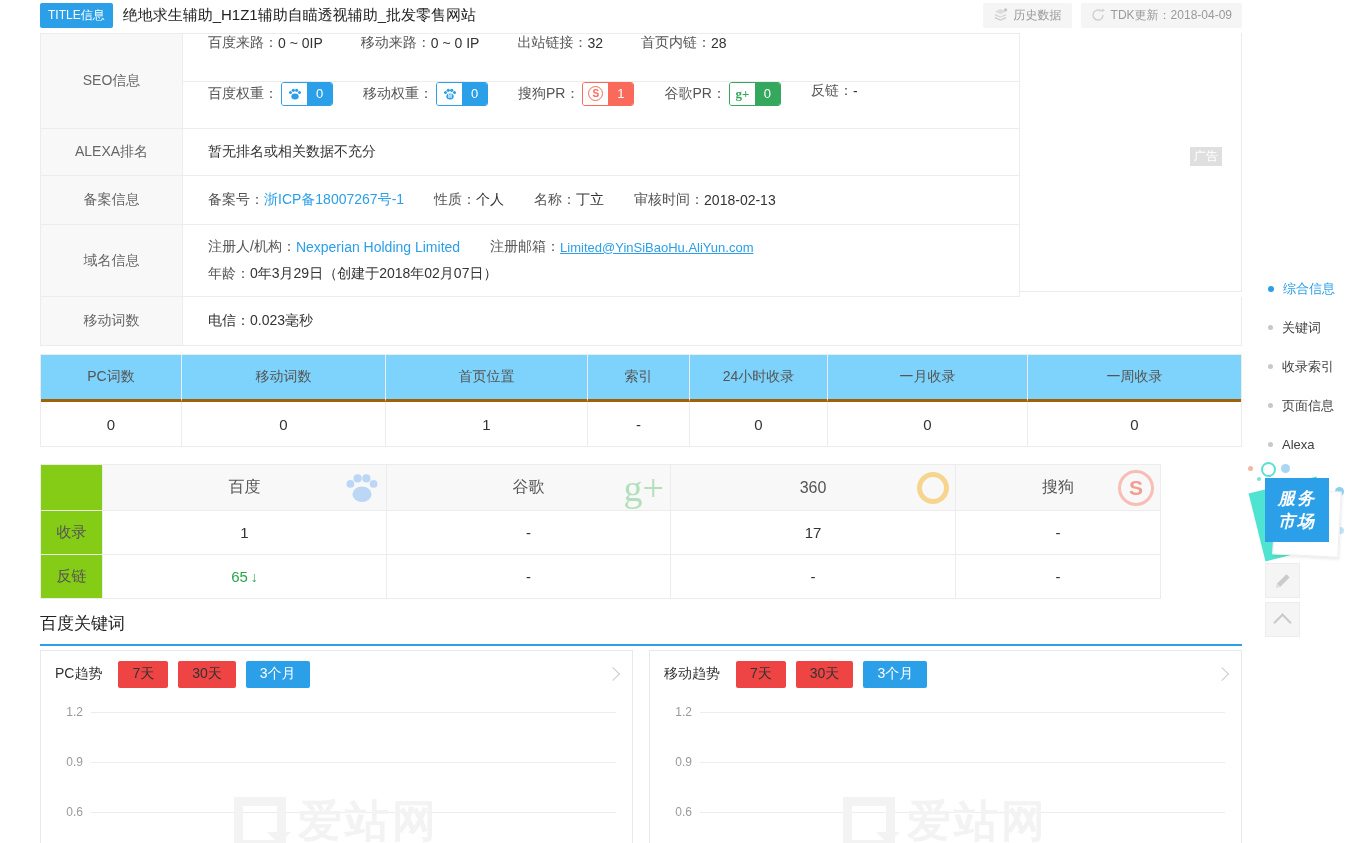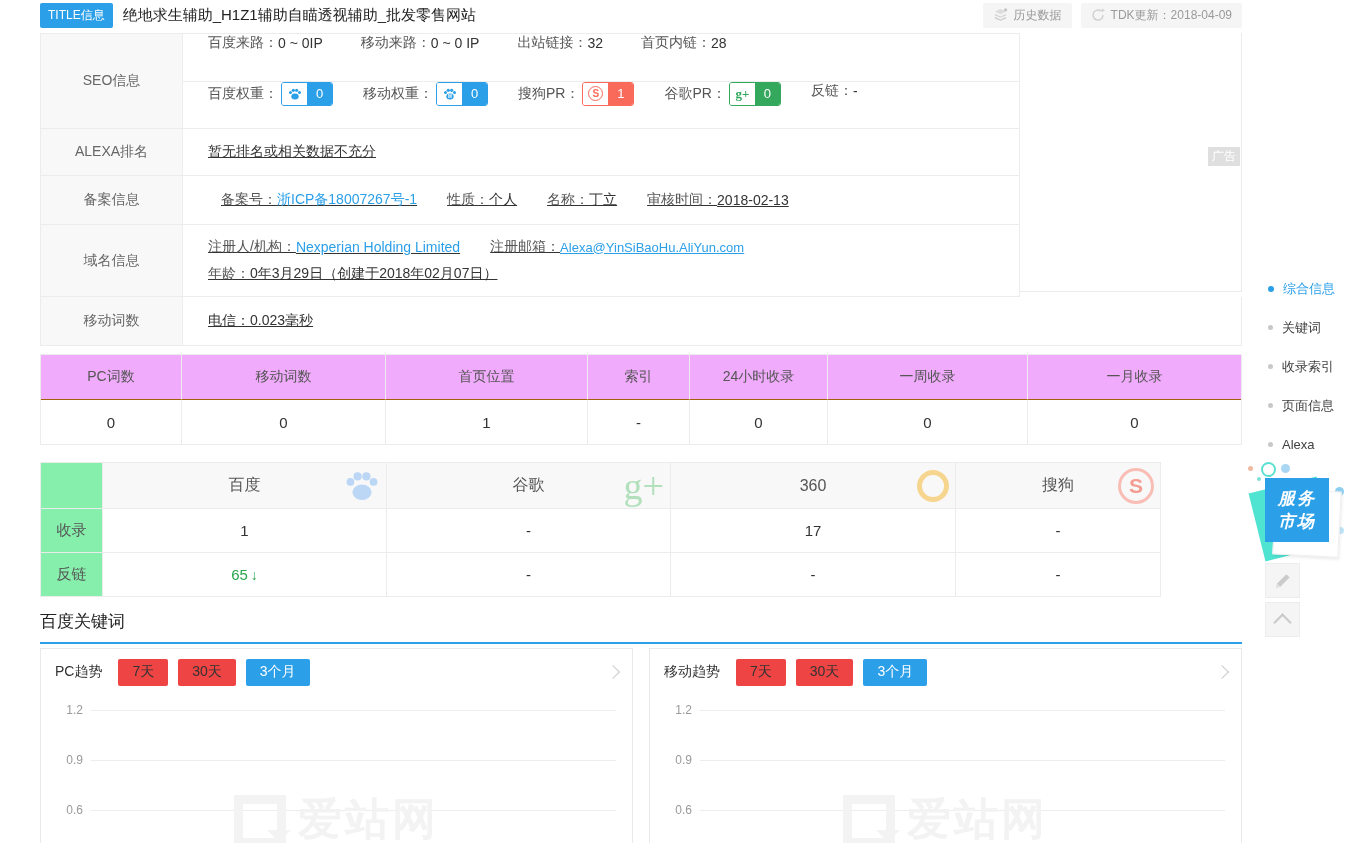--- a/index.html
+++ b/index.html
@@ -14,64 +14,64 @@
   .topbar-right{margin-left:auto;display:flex;gap:9px;}
   .top-btn{display:flex;align-items:center;gap:6px;background:#f5f5f5;color:#9a9a9a;
            font-size:12px;padding:4px 10px;border-radius:2px;cursor:pointer;white-space:nowrap;}
 
   
   .info{position:relative;margin-top:5px;font-size:14px;width:1202px;}
   .info-main{width:980px;border:1px solid #ececec;border-bottom:none;box-sizing:border-box;background:#fff;}
   .irow{display:flex;border-bottom:1px solid #ececec;}
   .ilabel{width:141px;background:#f8f8f8;color:#666;display:flex;align-items:center;justify-content:center;
           border-right:1px solid #ececec;flex:none;}
-  .icontent{flex:1;display:flex;align-items:center;gap:38px;padding-left:25px;color:#333;text-decoration:underline;}
+  .icontent{flex:1;display:flex;align-items:center;gap:38px;padding-left:25px;color:#333;}
   .icontent.col{flex-direction:column;align-items:flex-start;justify-content:center;gap:9px;padding:12px 0 12px 25px;}
   .hrow{flex-direction:row;display:flex;gap:30px;align-items:center;}
   .kv{display:flex;align-items:center;white-space:nowrap;}
   .kv .k{color:#555;}
   .kv .v{color:#333;}
   .red{color:#fe4d43;}
   .link{color:#2b9fe8;cursor:pointer;}
   .u{text-decoration:underline;font-size:13px;}
   .seo-col{flex:1;display:flex;flex-direction:column;}
   .seo-sub{flex:1;display:flex;align-items:flex-start;gap:38px;padding-left:25px;}
   .seo-sub.first{border-bottom:1px solid #ececec;}
-  .h94{min-height:94px;} .h46{min-height:46px;} .h48{min-height:48px;gap:13px;} .h71{min-height:71px;}
+  .h94{min-height:94px;} .h46{min-height:46px;} .h48{min-height:48px;} .h71{min-height:71px;}
 
   .wbadge{display:inline-flex;border:1px solid #2b9fe8;border-radius:3px;overflow:hidden;height:22px;margin-left:3px;}
   .wbadge .ic{width:25px;background:#fff;display:flex;align-items:center;justify-content:center;}
   .wbadge .num{width:25px;color:#fff;background:#2b9fe8;display:flex;align-items:center;justify-content:center;font-size:13px;}
   .wbadge.sogou{border-color:#fa6a5a;} .wbadge.sogou .num{background:#fa6a5a;}
   .wbadge.google{border-color:#34a85c;} .wbadge.google .num{background:#34a85c;}
   .sgs{width:13px;height:13px;border:1px solid #fa6a5a;border-radius:50%;color:#fa6a5a;
        font-size:10px;line-height:13px;font-weight:bold;text-align:center;}
   .gps{color:#34a85c;font-size:13px;font-weight:bold;font-family:"Liberation Serif",serif;}
 
   .speed-row{display:flex;width:1202px;height:49px;border:1px solid #ececec;border-top:none;box-sizing:border-box;}
   .speed-row .ilabel{height:auto;}
   .ad-area{position:absolute;top:0;right:0;width:222px;height:259px;border-right:1px solid #ececec;
            border-bottom:1px solid #ececec;box-sizing:border-box;}
-  .ad-tag{position:absolute;right:1px;top:114px;background:#dfdfdf;color:#fff;font-size:12px;padding:1px 4px;}
+  .ad-tag{position:absolute;right:19px;top:114px;background:#dfdfdf;color:#fff;font-size:12px;padding:1px 4px;}
 
   
   .stats{display:grid;grid-template-columns:141px 204px 202px 102px 138px 200px 1fr;
          width:1202px;border:1px solid #ececec;box-sizing:border-box;margin-top:8px;}
   .stats>div{border-right:1px solid #ececec;display:flex;align-items:center;justify-content:center;}
   .stats>div:nth-child(7n){border-right:none;}
-  .stats .h{height:44px;background:#f0abfc;border-bottom:1px solid #a16207;color:#555;font-size:14px;}
+  .stats .h{height:44px;background:#7dd3fc;border-bottom:3px solid #a16207;color:#555;font-size:14px;}
   .stats .d{height:44px;font-size:15px;color:#333;}
 
   
   .engines{display:grid;grid-template-columns:62px 284px 284px 285px 1fr;
            width:1121px;border:1px solid #ececec;box-sizing:border-box;margin-top:17px;}
   .engines>div{border-right:1px solid #ececec;display:flex;align-items:center;justify-content:center;}
   .engines>div:nth-child(5n){border-right:none;}
   .engines .eh{height:45px;background:#f8f8f8;border-bottom:1px solid #ececec;color:#555;position:relative;}
-  .engines .lab{background:#86efac;color:#555;}
+  .engines .lab{background:#84cc16;color:#555;}
   .engines .ed{height:43px;font-size:15px;}
   .engines .bb{border-bottom:1px solid #ececec;}
   .eicon{position:absolute;right:6px;top:50%;transform:translateY(-50%);display:flex;align-items:center;justify-content:center;}
   .ring360{width:22px;height:22px;border:5px solid #f6d58e;border-radius:50%;box-sizing:content-box;}
   .sgbig{width:30px;height:30px;border:3px solid #f8beb5;border-radius:50%;color:#f49c90;
          font-size:21px;font-weight:bold;display:flex;align-items:center;justify-content:center;}
   .gpbig{font-size:38px;color:#b2e0bd;font-family:"Liberation Serif",serif;line-height:30px;}
   .green{color:#28a64c;} .arrow{margin-left:3px;font-size:14px;}
 
   
@@ -260,21 +260,21 @@
         <div class="irow h71">
           <div class="ilabel">域名信息</div>
           <div class="icontent col">
             <span class="hrow">
               <span class="kv">
                 <span class="k">注册人/机构：</span>
                 <span class="link">Nexperian Holding Limited</span>
               </span>
               <span class="kv">
                 <span class="k">注册邮箱：</span>
-                <span class="link u">Alexa@YinSiBaoHu.AliYun.com</span>
+                <span class="link u">Limited@YinSiBaoHu.AliYun.com</span>
               </span>
             </span>
             <span class="kv">
               <span class="k">年龄：</span>
               <span class="v">0年3月29日（创建于2018年02月07日）</span>
             </span>
           </div>
         </div>
       </div>
 
@@ -289,22 +289,22 @@
         <span class="ad-tag">广告</span>
       </div>
     </div>
 
     <div class="stats">
       <div class="h">PC词数</div>
       <div class="h">移动词数</div>
       <div class="h">首页位置</div>
       <div class="h">索引</div>
       <div class="h">24小时收录</div>
+      <div class="h">一月收录</div>
       <div class="h">一周收录</div>
-      <div class="h">一月收录</div>
       <div class="d">0</div>
       <div class="d">0</div>
       <div class="d">1</div>
       <div class="d">-</div>
       <div class="d">0</div>
       <div class="d">0</div>
       <div class="d">0</div>
     </div>
 
     <div class="engines">

